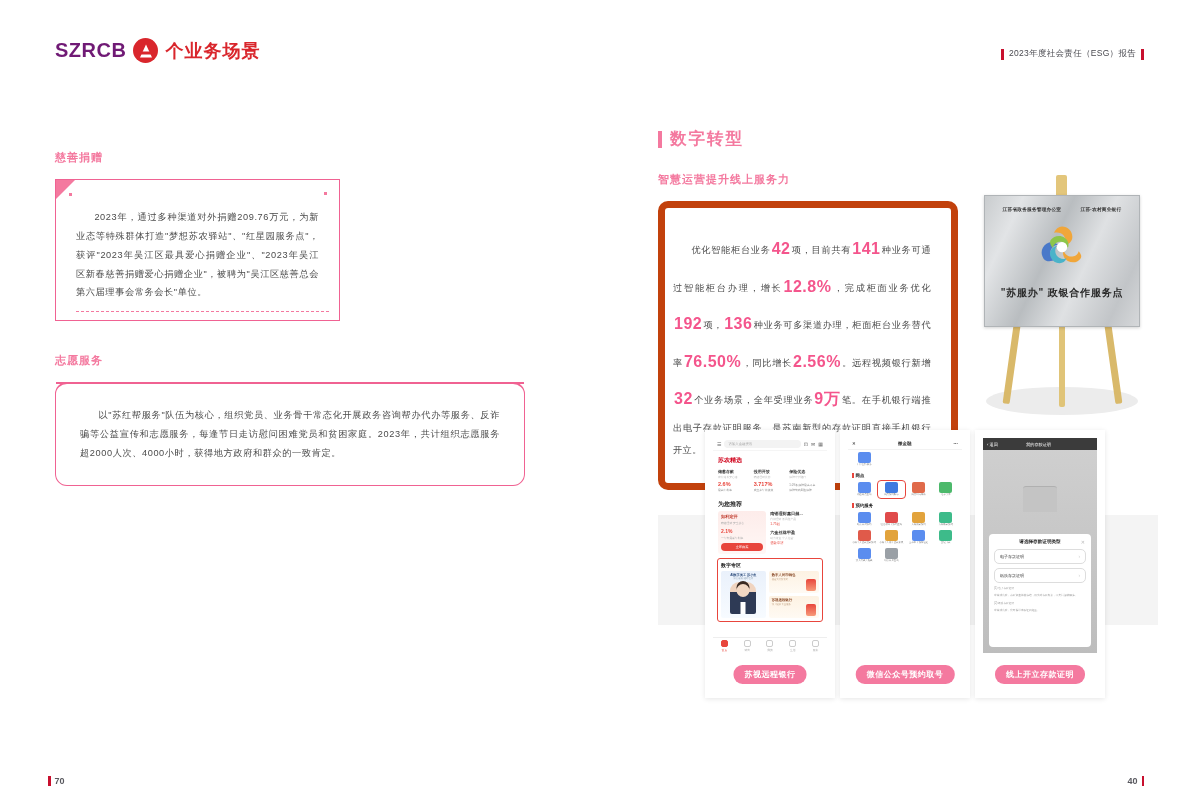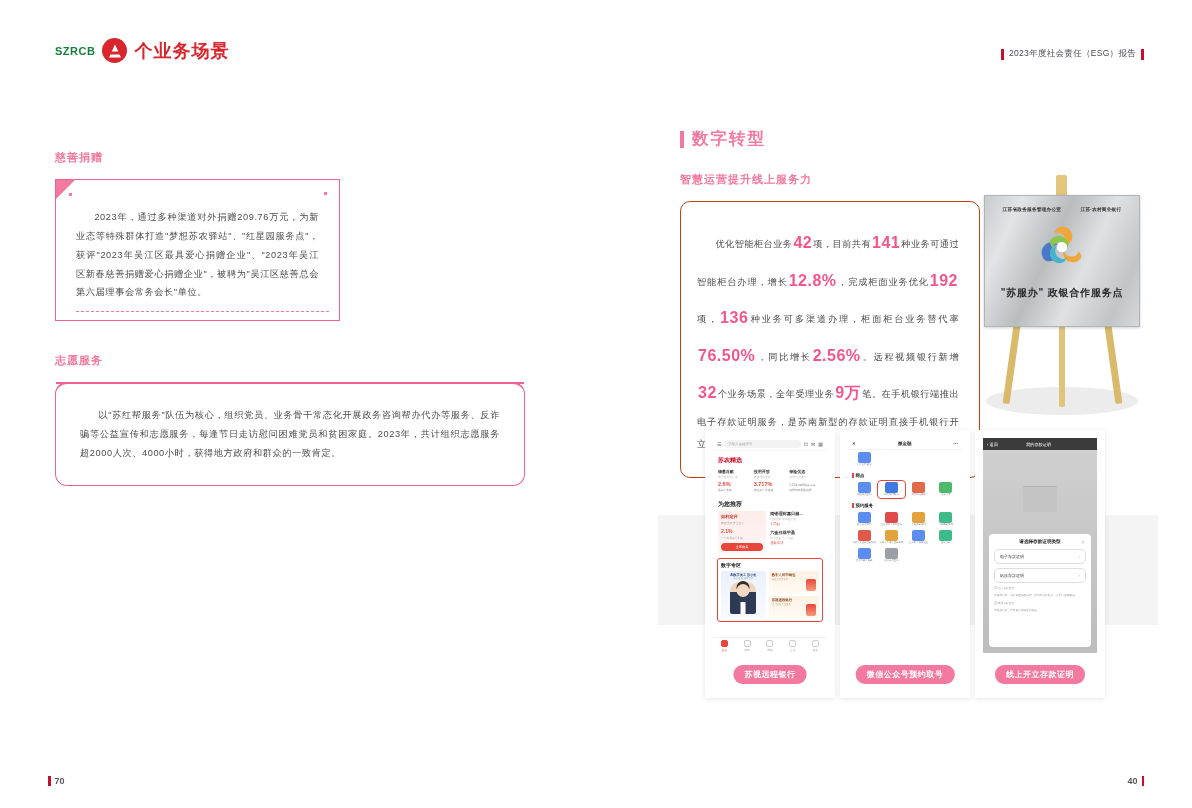--- a/index.html
+++ b/index.html
@@ -18,22 +18,22 @@
   
   .header {
     position: absolute; top: 0; left: 0;
     width: 1192px; height: 95px;
   }
   .logo-wrap {
     position: absolute; left: 55px; top: 38px;
     display: flex; align-items: center; gap: 7px;
   }
   .logo-szrcb {
-    font-size: 11px; font-weight: bold; letter-spacing: 0.5px;
-    color: #15803d; font-family: "Liberation Sans", sans-serif;
+    font-size: 20px; font-weight: bold; letter-spacing: 0.5px;
+    color: #701a75; font-family: "Liberation Sans", sans-serif;
   }
   .logo-mark {
     width: 25px; height: 25px; border-radius: 50%;
     background: #d9262c; position: relative;
     display: inline-block;
   }
   .logo-mark::before {
     content: ""; position: absolute;
     left: 50%; top: 50%; transform: translate(-50%,-50%);
     width: 0; height: 0;
@@ -72,21 +72,21 @@
     font-size: 16.5px; font-weight: bold; color: #f4799f;
     letter-spacing: 2px;
   }
   .sub-title {
     font-size: 11px; font-weight: bold; color: #f4799f;
     letter-spacing: 1px;
   }
 
   
   .col-left { position: absolute; left: 55px; top: 128px; width: 490px; }
-  .col-right { position: absolute; left: 658px; top: 128px; width: 490px; margin-left: 22px; }
+  .col-right { position: absolute; left: 658px; top: 128px; width: 490px; }
 
   .gap-a { height: 22px; }
   .gap-b { height: 14px; }
 
   
   .card {
     position: relative;
     padding: 30px 26px 30px 26px;
     font-size: 9.2px; line-height: 2.05;
     color: #4b4b4b; letter-spacing: 0.6px;
@@ -132,24 +132,24 @@
   }
   .card-volunteer::after {
     content: ""; position: absolute;
     left: 0; right: 0; top: -2px; height: 2px;
     background: #f06292;
   }
 
   
   .card-digital {
     width: 300px;
-    border: 1px solid #c2410c;
+    border: 7px solid #c2410c;
     border-radius: 10px;
     background: #fff;
-    padding: 22px 20px 22px 16px;
+    padding: 22px 20px 22px 8px;
     font-size: 9.2px; line-height: 2.35;
     color: #4b4b4b; letter-spacing: 0.4px;
     text-align: justify;
   }
   .card-digital p { text-indent: 2em; }
   .num {
     color: #f4558c; font-weight: bold;
     font-size: 16px; letter-spacing: 0.5px;
     vertical-align: -1px; padding: 0 1px;
   }

